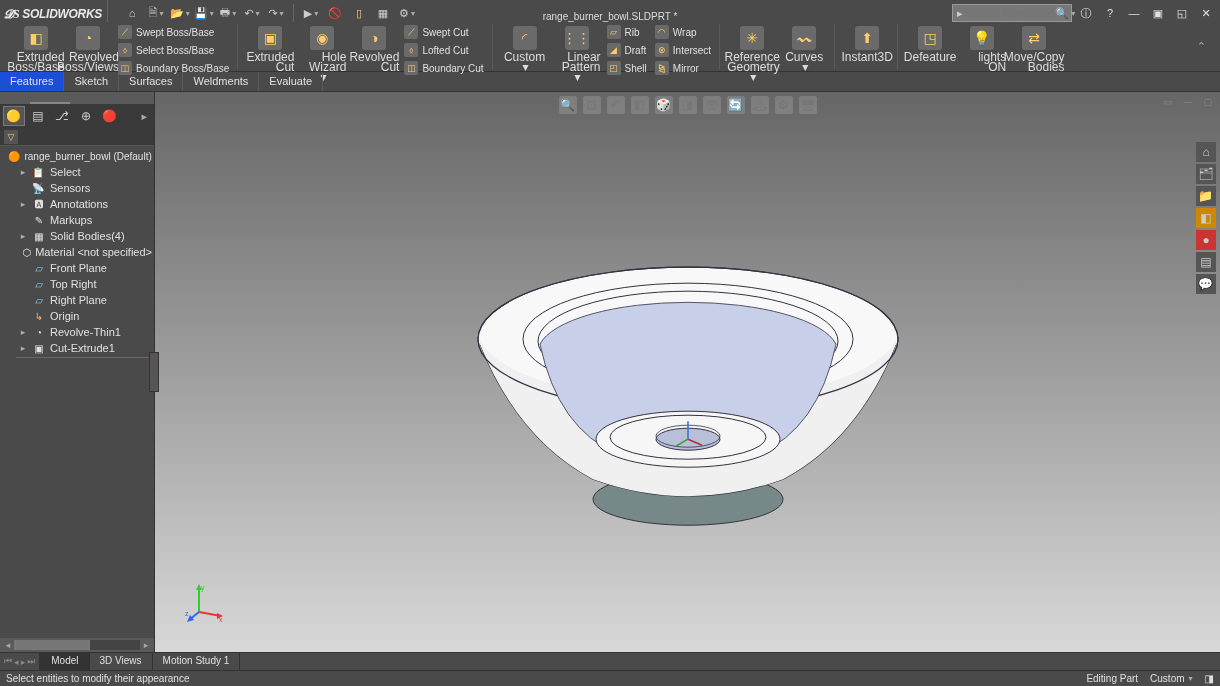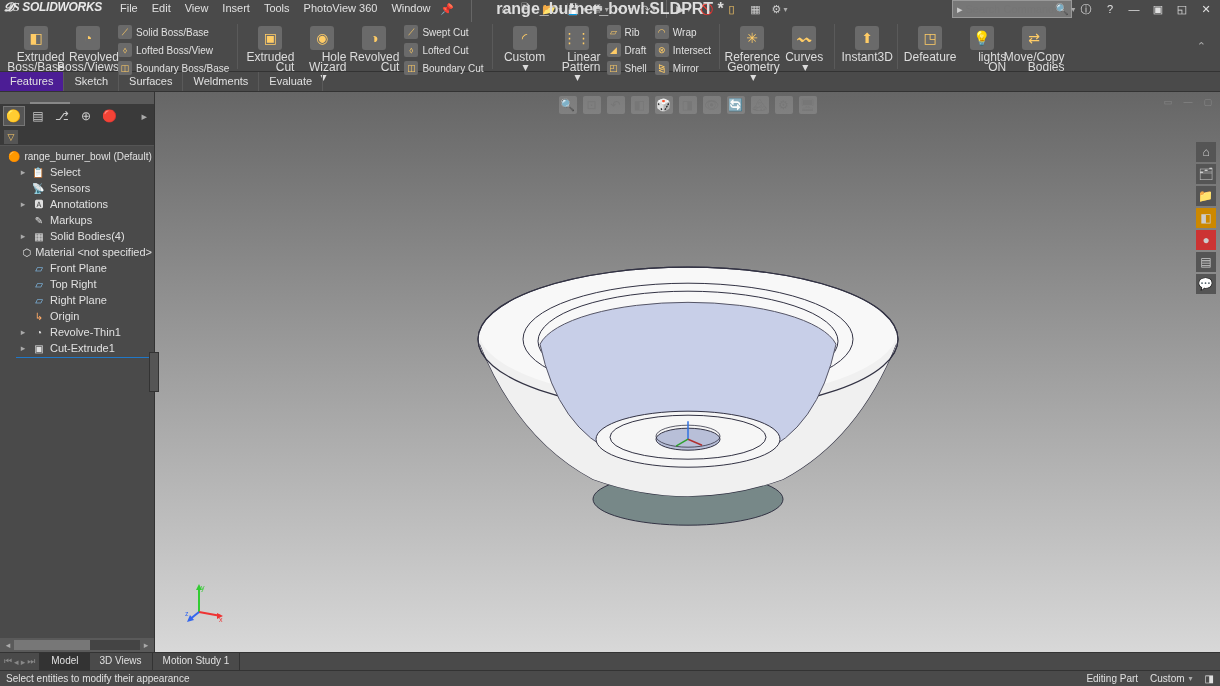--- a/index.html
+++ b/index.html
@@ -1,45 +1,45 @@
 <!DOCTYPE html>
 <html><head>
 <meta charset="utf-8">
 <style>
 * { margin: 0; padding: 0; box-sizing: border-box; font-family: "Segoe UI", Arial, sans-serif; }
 html, body { width: 1220px; height: 686px; overflow: hidden; background: #4a4a4a; color: #e0e0e0; font-size: 11px; }
 
 
-.titlebar { height: 22px; background: #4a4a4a; display: flex; align-items: flex-start; padding: 0 4px; gap: 12px; }
+.titlebar { height: 22px; background: #4a4a4a; display: flex; align-items: flex-end; padding: 0 4px; gap: 3px; }
 .titlebar .logo { font-weight: bold; font-style: italic; font-size: 12px; letter-spacing: -0.3px; color: #e8e8e8; }
 .titlebar .menu { display: flex; gap: 2px; }
 .titlebar .menu span { padding: 2px 6px; cursor: pointer; }
 .titlebar .center-icons { display: flex; gap: 6px; align-items: center; margin-left: 10px; }
 .titlebar .icon-btn { width: 18px; height: 18px; display: flex; align-items: center; justify-content: center; cursor: pointer; color: #ccc; }
-.titlebar .docname { position:absolute; left:50%; transform:translateX(-50%); color:#ddd; font-size:16px;font-weight:bold;}
+.titlebar .docname { position:absolute; left:50%; transform:translateX(-50%); color:#ddd; font-size:10px;}
 .titlebar .right { margin-left: auto; display: flex; align-items: center; gap: 4px; }
 .titlebar .search { background: #777; border: 1px solid #999; height: 18px; width: 120px; display:flex; align-items:center; padding: 0 4px; }
 .titlebar .search input { background: transparent; border: none; outline: none; color: #eee; font-size: 11px; width: 90px; }
 .titlebar .winctl { width: 20px; height: 18px; display:flex; align-items:center; justify-content:center; cursor:pointer; }
 
 
 .ribbon { background: #4a4a4a; border-bottom: 1px solid #333; display: flex; padding: 2px 6px; height: 50px; gap: 2px; }
 .ribbon-group { display: flex; border-right: 1px solid #5a5a5a; padding: 0 6px; gap: 4px; align-items:flex-start;}
 .ribbon-big { display:flex; flex-direction:column; align-items:center; justify-content:flex-start; width:48px; cursor:pointer; padding-top:2px;}
 .ribbon-big .icn { width:24px; height:24px; background:#6a6a6a; border-radius:3px; margin-bottom:2px; display:flex;align-items:center;justify-content:center;color:#ffcc66;font-size:14px;}
 .ribbon-big span { font-size:12px; line-height:10px; text-align:right; color:#ddd;}
 .ribbon-small-col { display:flex; flex-direction:column; gap:2px; justify-content:center;}
 .ribbon-small { display:flex; align-items:center; gap:4px; cursor:pointer; font-size:10px; padding:1px 2px;}
 .ribbon-small .icn-s{width:14px;height:14px;background:#6a6a6a;border-radius:2px;display:flex;align-items:center;justify-content:center;font-size:9px;color:#ffcc66;}
 .ribbon-collapse{margin-left:auto;display:flex;align-items:center;padding:0 8px;color:#aaa;cursor:pointer;}
 
 
 .tab-strip { background:#4a4a4a; display:flex; height:20px; border-bottom:1px solid #333;}
 .tab-strip .tab { padding:3px 10px; font-size:11px; cursor:pointer; border-right:1px solid #5a5a5a;}
-.tab-strip .tab.active { background:#4c1d95; }
+.tab-strip .tab.active { background:#1d4ed8; }
 
 
 .main { display:flex; height: calc(686px - 22px - 50px - 20px - 18px - 16px); }
 .left-panel { width:155px; background:#4a4a4a; display:flex; flex-direction:column; border-right:1px solid #333;}
 .panel-tabs { display:flex; background:#5a5a5a; height:12px;}
 .panel-icons{display:flex;background:#3a3a3a;height:24px;align-items:center;padding:0 3px;gap:2px;}
 .panel-icons .picn{width:22px;height:20px;display:flex;align-items:center;justify-content:center;cursor:pointer;border:1px solid transparent;color:#ccc;font-size:12px;}
 .panel-icons .picn.active{background:#555;border-color:#777;}
 .panel-icons .arrow{margin-left:auto;color:#aaa;cursor:pointer;padding:0 4px;}
 .filter-bar{height:18px;background:#3a3a3a;border-bottom:1px solid #555;display:flex;align-items:center;padding:0 4px;}
@@ -84,30 +84,20 @@
 .sep-v{width:1px;background:#666;margin:0 2px;align-self:stretch;}
 .dd{font-size:8px;color:#aaa;margin-left:2px;}
 </style>
 </head>
 <body>
 
 <div class="titlebar">
   <span class="logo">
     <span style="font-family:serif;font-style:italic;">𝓓S</span> <span>SOLIDWORKS</span>
   </span>
-  <div class="menu">
-    <span>File</span>
-    <span>Edit</span>
-    <span>View</span>
-    <span>Insert</span>
-    <span>Tools</span>
-    <span>PhotoView 360</span>
-    <span>Window</span>
-    <span class="icon-btn">📌</span>
-  </div>
   <div class="sep-v"></div>
   <div class="center-icons">
     <span class="icon-btn">⌂</span>
     <span class="icon-btn">🗎<span class="dd">▾</span></span>
     <span class="icon-btn">📂<span class="dd">▾</span></span>
     <span class="icon-btn">💾<span class="dd">▾</span></span>
     <span class="icon-btn">🖶<span class="dd">▾</span></span>
     <span class="icon-btn">↶<span class="dd">▾</span></span>
     <span class="icon-btn">↷<span class="dd">▾</span></span>
     <div class="sep-v"></div>
@@ -140,25 +130,25 @@
         <div class="icn">◧</div>
         <span>Extruded Boss/Base</span>
       </div>
     <div class="ribbon-big">
         <div class="icn">◔</div>
         <span>Revolved Boss/Views</span>
       </div>
     <div class="ribbon-small-col">
       <div class="ribbon-small">
           <div class="icn-s">⟋</div>
-          <span>Solid Boss/Base</span>
+          <span>Swept Boss/Base</span>
         </div>
       <div class="ribbon-small">
           <div class="icn-s">⬨</div>
-          <span>Lofted Boss/View</span>
+          <span>Select Boss/Base</span>
         </div>
       <div class="ribbon-small">
           <div class="icn-s">◫</div>
           <span>Boundary Boss/Base</span>
         </div>
     </div>
   </div>
   <div class="ribbon-group">
     <div class="ribbon-big">
         <div class="icn">▣</div>

